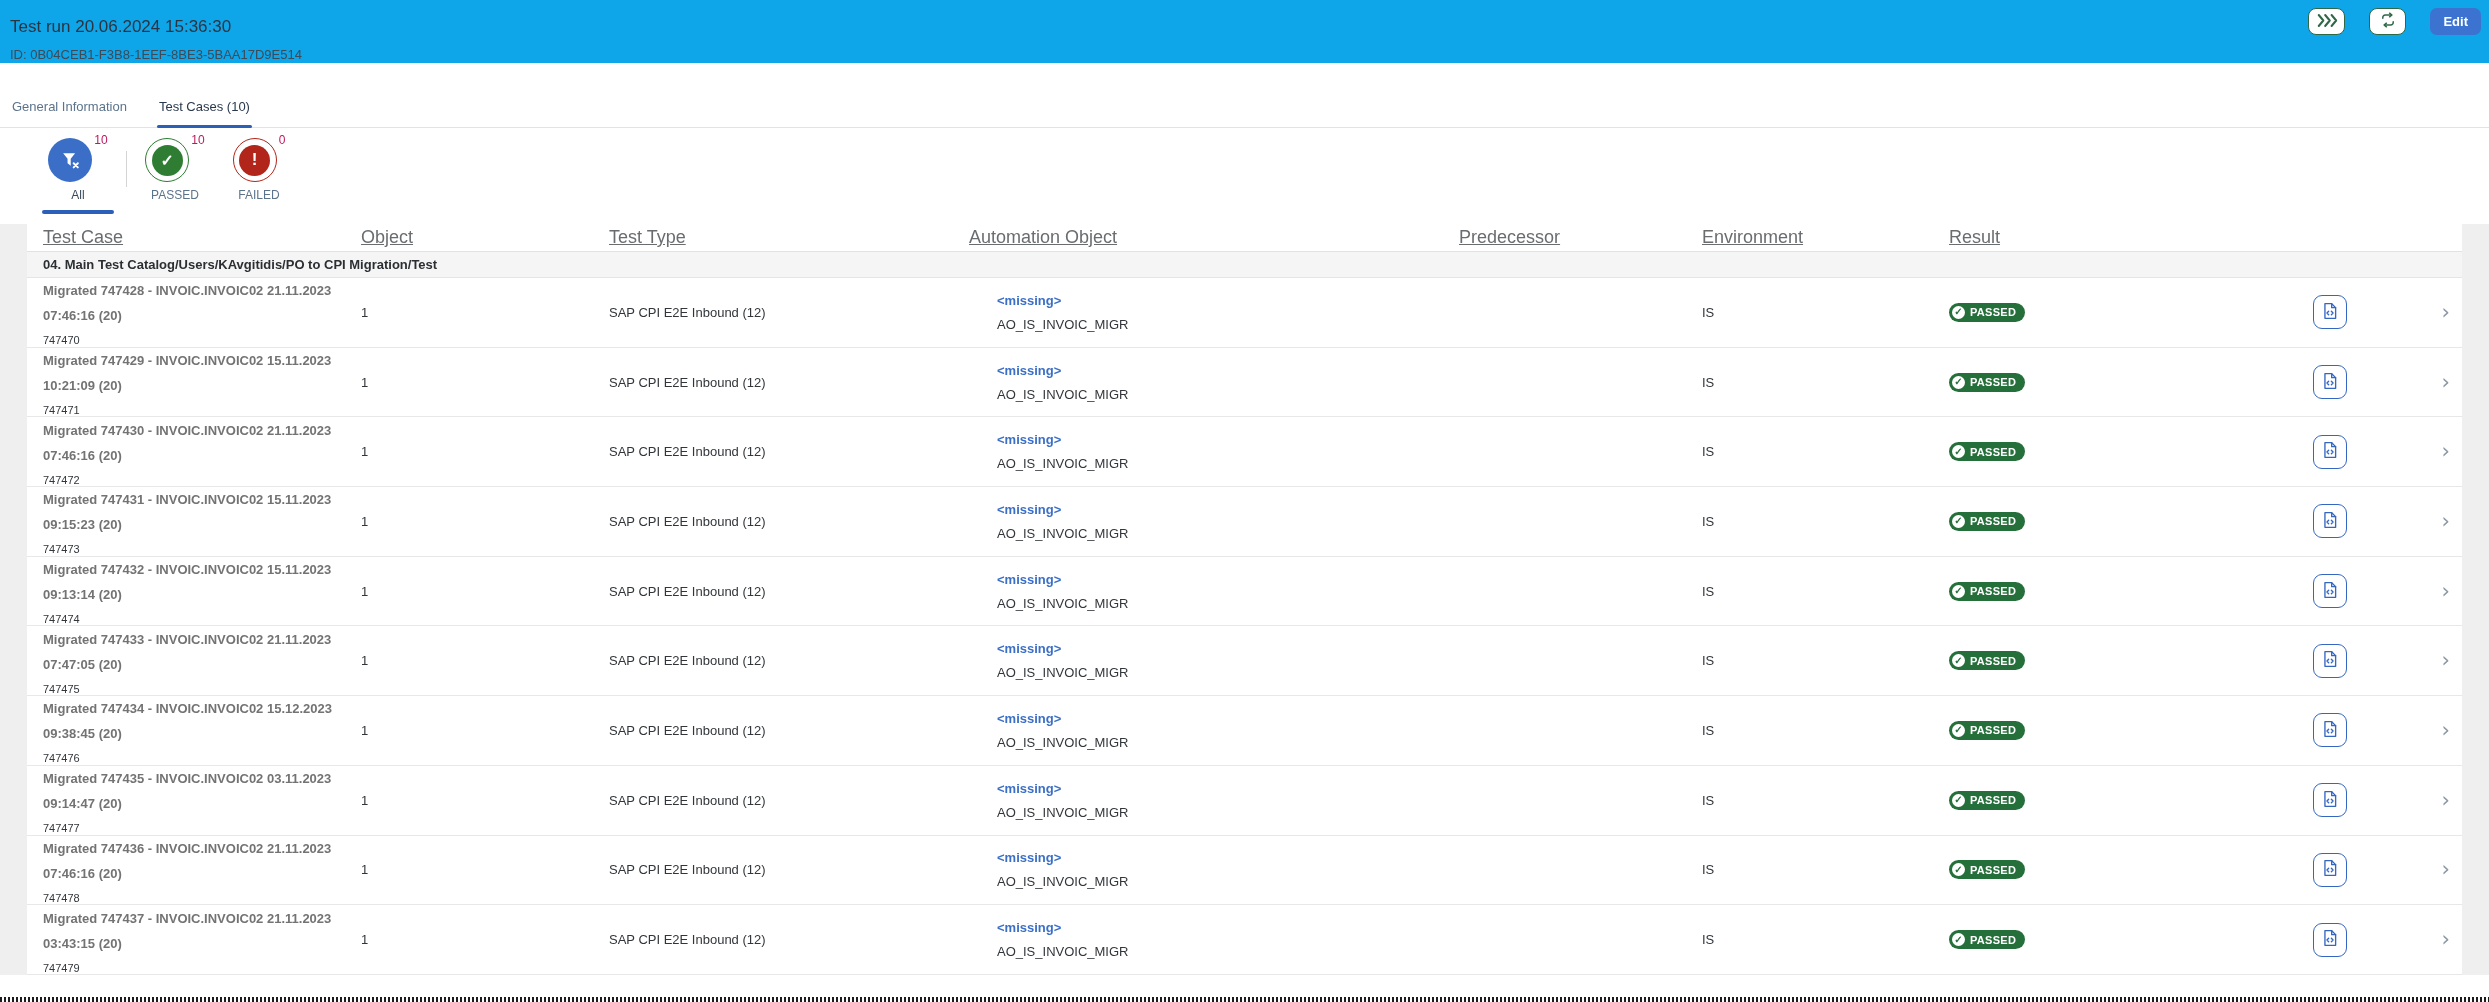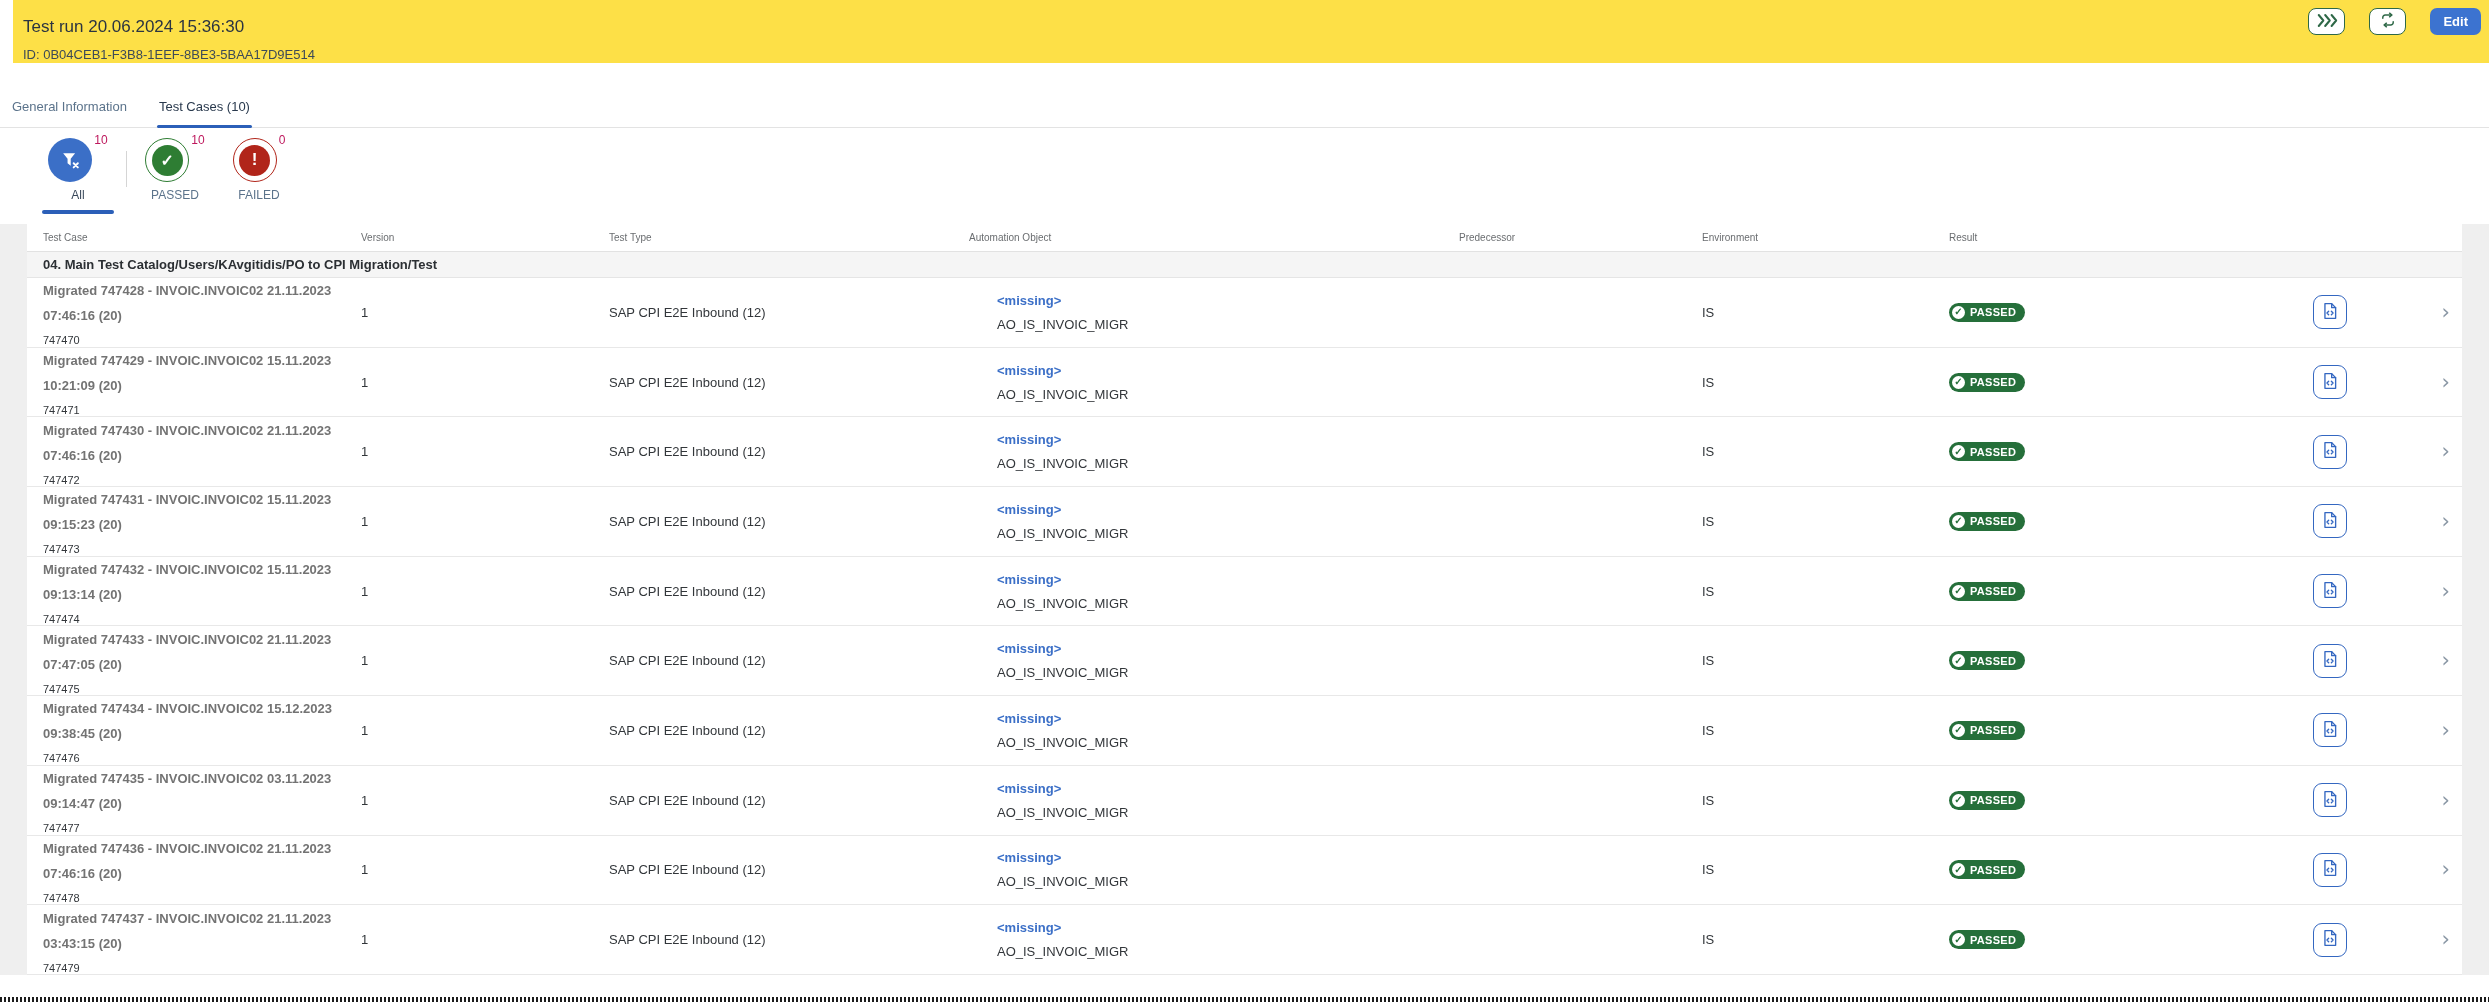--- a/index.html
+++ b/index.html
@@ -1,20 +1,20 @@
 <!DOCTYPE html>
 <html><head>
 <meta charset="utf-8">
 <style>
   html,body{margin:0;padding:0;width:2489px;height:1002px;overflow:hidden;
     font-family:"Liberation Sans", sans-serif;background:#ffffff;color:#32363a;}
   .page{position:relative;width:2489px;height:1002px;}
 
   
-  .page-header{position:relative;padding:16px 10px 0 10px;background:#fde047;margin-left:13px;}
+  .page-header{position:relative;padding:16px 10px 0 10px;background:#0ea5e9;}
   .page-title{font-size:17px;line-height:22px;font-weight:400;color:#2b3441;}
   .page-id{font-size:13px;line-height:17px;margin-top:8px;color:#3d4a57;}
   .header-actions{position:absolute;top:8px;right:8px;display:flex;gap:24px;align-items:center;}
   .icon-btn{width:37px;height:27px;border:1px solid #2e6847;border-radius:8px;background:#fff;
     display:flex;align-items:center;justify-content:center;cursor:pointer;padding:0;}
   .edit-btn{height:27px;padding:0 13px;border-radius:7px;background:#3c73d0;color:#fff;
     font-weight:700;font-size:13px;border:none;cursor:pointer;font-family:inherit;}
 
   
   .tabs{display:flex;gap:28px;padding:0 10px;border-bottom:1px solid #e3e3e3;margin-top:22px;height:42px;background:#fff;}
@@ -37,21 +37,21 @@
   .disc-red{background:#b1251a;font-size:17px;}
   .filter-label{font-size:12px;color:#5b738b;margin-top:6px;}
   .filter-item.selected .filter-label{color:#39485a;}
   .vsep{width:1px;height:36px;background:#d5d5d5;margin-top:13px;}
 
   
   .table-section{background:#efefef;padding:0 27px;margin-top:10px;}
   .tbl{background:#fff;}
   .grid{display:grid;grid-template-columns:334px 248px 360px 490px 243px 247px 364px 100px 49px;}
   .thead{height:27px;border-bottom:1px solid #e2e2e2;}
-  .th{display:flex;align-items:center;font-size:10px;color:#6a6d70;}
+  .th{display:flex;align-items:center;font-size:18px;color:#6a6d70;text-decoration:underline;}
   .th:first-child{padding-left:16px;}
   .group-row{height:25px;background:#f5f5f5;display:flex;align-items:center;padding-left:16px;
     font-weight:700;font-size:13px;color:#2b2f33;border-bottom:1px solid #e5e5e5;}
   .row{height:68.7px;border-bottom:1px solid #e8e8e8;cursor:pointer;background:#fff;}
   .cell{display:flex;align-items:center;font-size:13px;color:#32363a;overflow:hidden;}
   .tc-cell{flex-direction:column;align-items:flex-start;justify-content:center;padding-left:16px;}
   .tc-link{font-size:13px;font-weight:600;color:#737373;text-decoration:none;max-width:302px;line-height:25px;display:block;}
   .tc-id{margin-top:6px;font-size:11px;color:#32363a;}
   .ao-cell{flex-direction:column;align-items:flex-start;justify-content:center;margin-left:28px;}
   .ao-link{font-size:13px;font-weight:600;color:#3b6fc7;text-decoration:none;line-height:16px;}
@@ -137,21 +137,21 @@
         <span class="count">0</span>
       </div>
       <span class="filter-label">FAILED</span>
     </div>
   </div>
 
   <div class="table-section">
     <div class="tbl">
       <div class="grid thead">
         <div class="th">Test Case</div>
-        <div class="th">Version</div>
+        <div class="th">Object</div>
         <div class="th">Test Type</div>
         <div class="th">Automation Object</div>
         <div class="th">Predecessor</div>
         <div class="th">Environment</div>
         <div class="th">Result</div>
         <div class="th"></div>
         <div class="th"></div>
       </div>
       <div class="group-row">04. Main Test Catalog/Users/KAvgitidis/PO to CPI Migration/Test</div>
       <div id="table-body">

